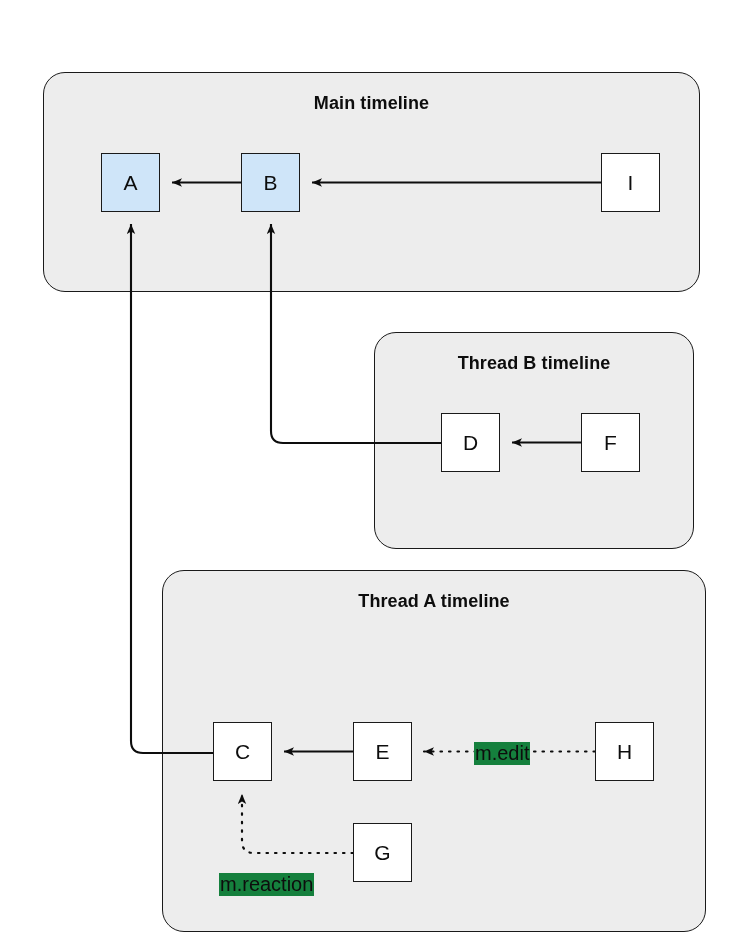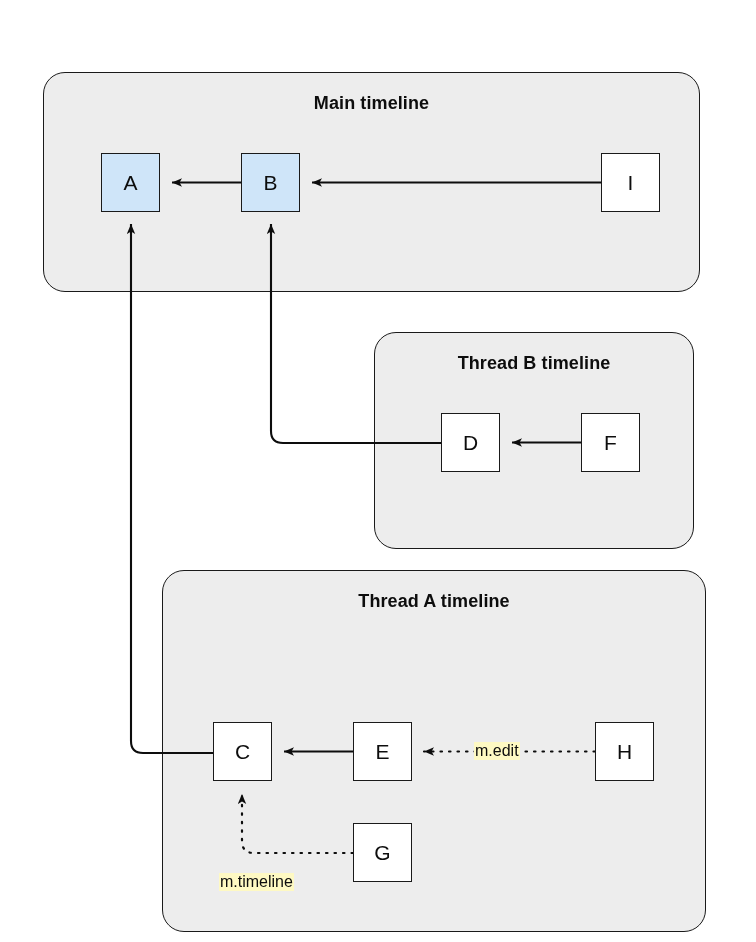--- a/index.html
+++ b/index.html
@@ -54,23 +54,23 @@
     position: absolute;
     left: 0;
     top: 0;
     width: 756px;
     height: 942px;
     overflow: visible;
     pointer-events: none;
   }
   .edge-label {
     position: absolute;
-    font-size: 16px;
+    font-size: 20px;
     color: #0d0d0d;
-    background: #fef9c3;
+    background: #15803d;
     padding: 0 1px;
     white-space: nowrap;
     line-height: 1.15;
   }
 </style>
 </head>
 <body>
 
 <div id="canvas">
 
@@ -141,15 +141,15 @@
   <div class="node" style="left:595px; top:690px; width:59px; height:59px;">
     <span>H</span>
   </div>
 
   <div class="node" style="left:353px; top:791px; width:59px; height:59px;">
     <span>G</span>
   </div>
 
   <div class="edge-label" style="left:474px; top:710px;">m.edit</div>
 
-  <div class="edge-label" style="left:219px; top:841px;">m.timeline</div>
+  <div class="edge-label" style="left:219px; top:841px;">m.reaction</div>
 
 </div>
 
 </body></html>

